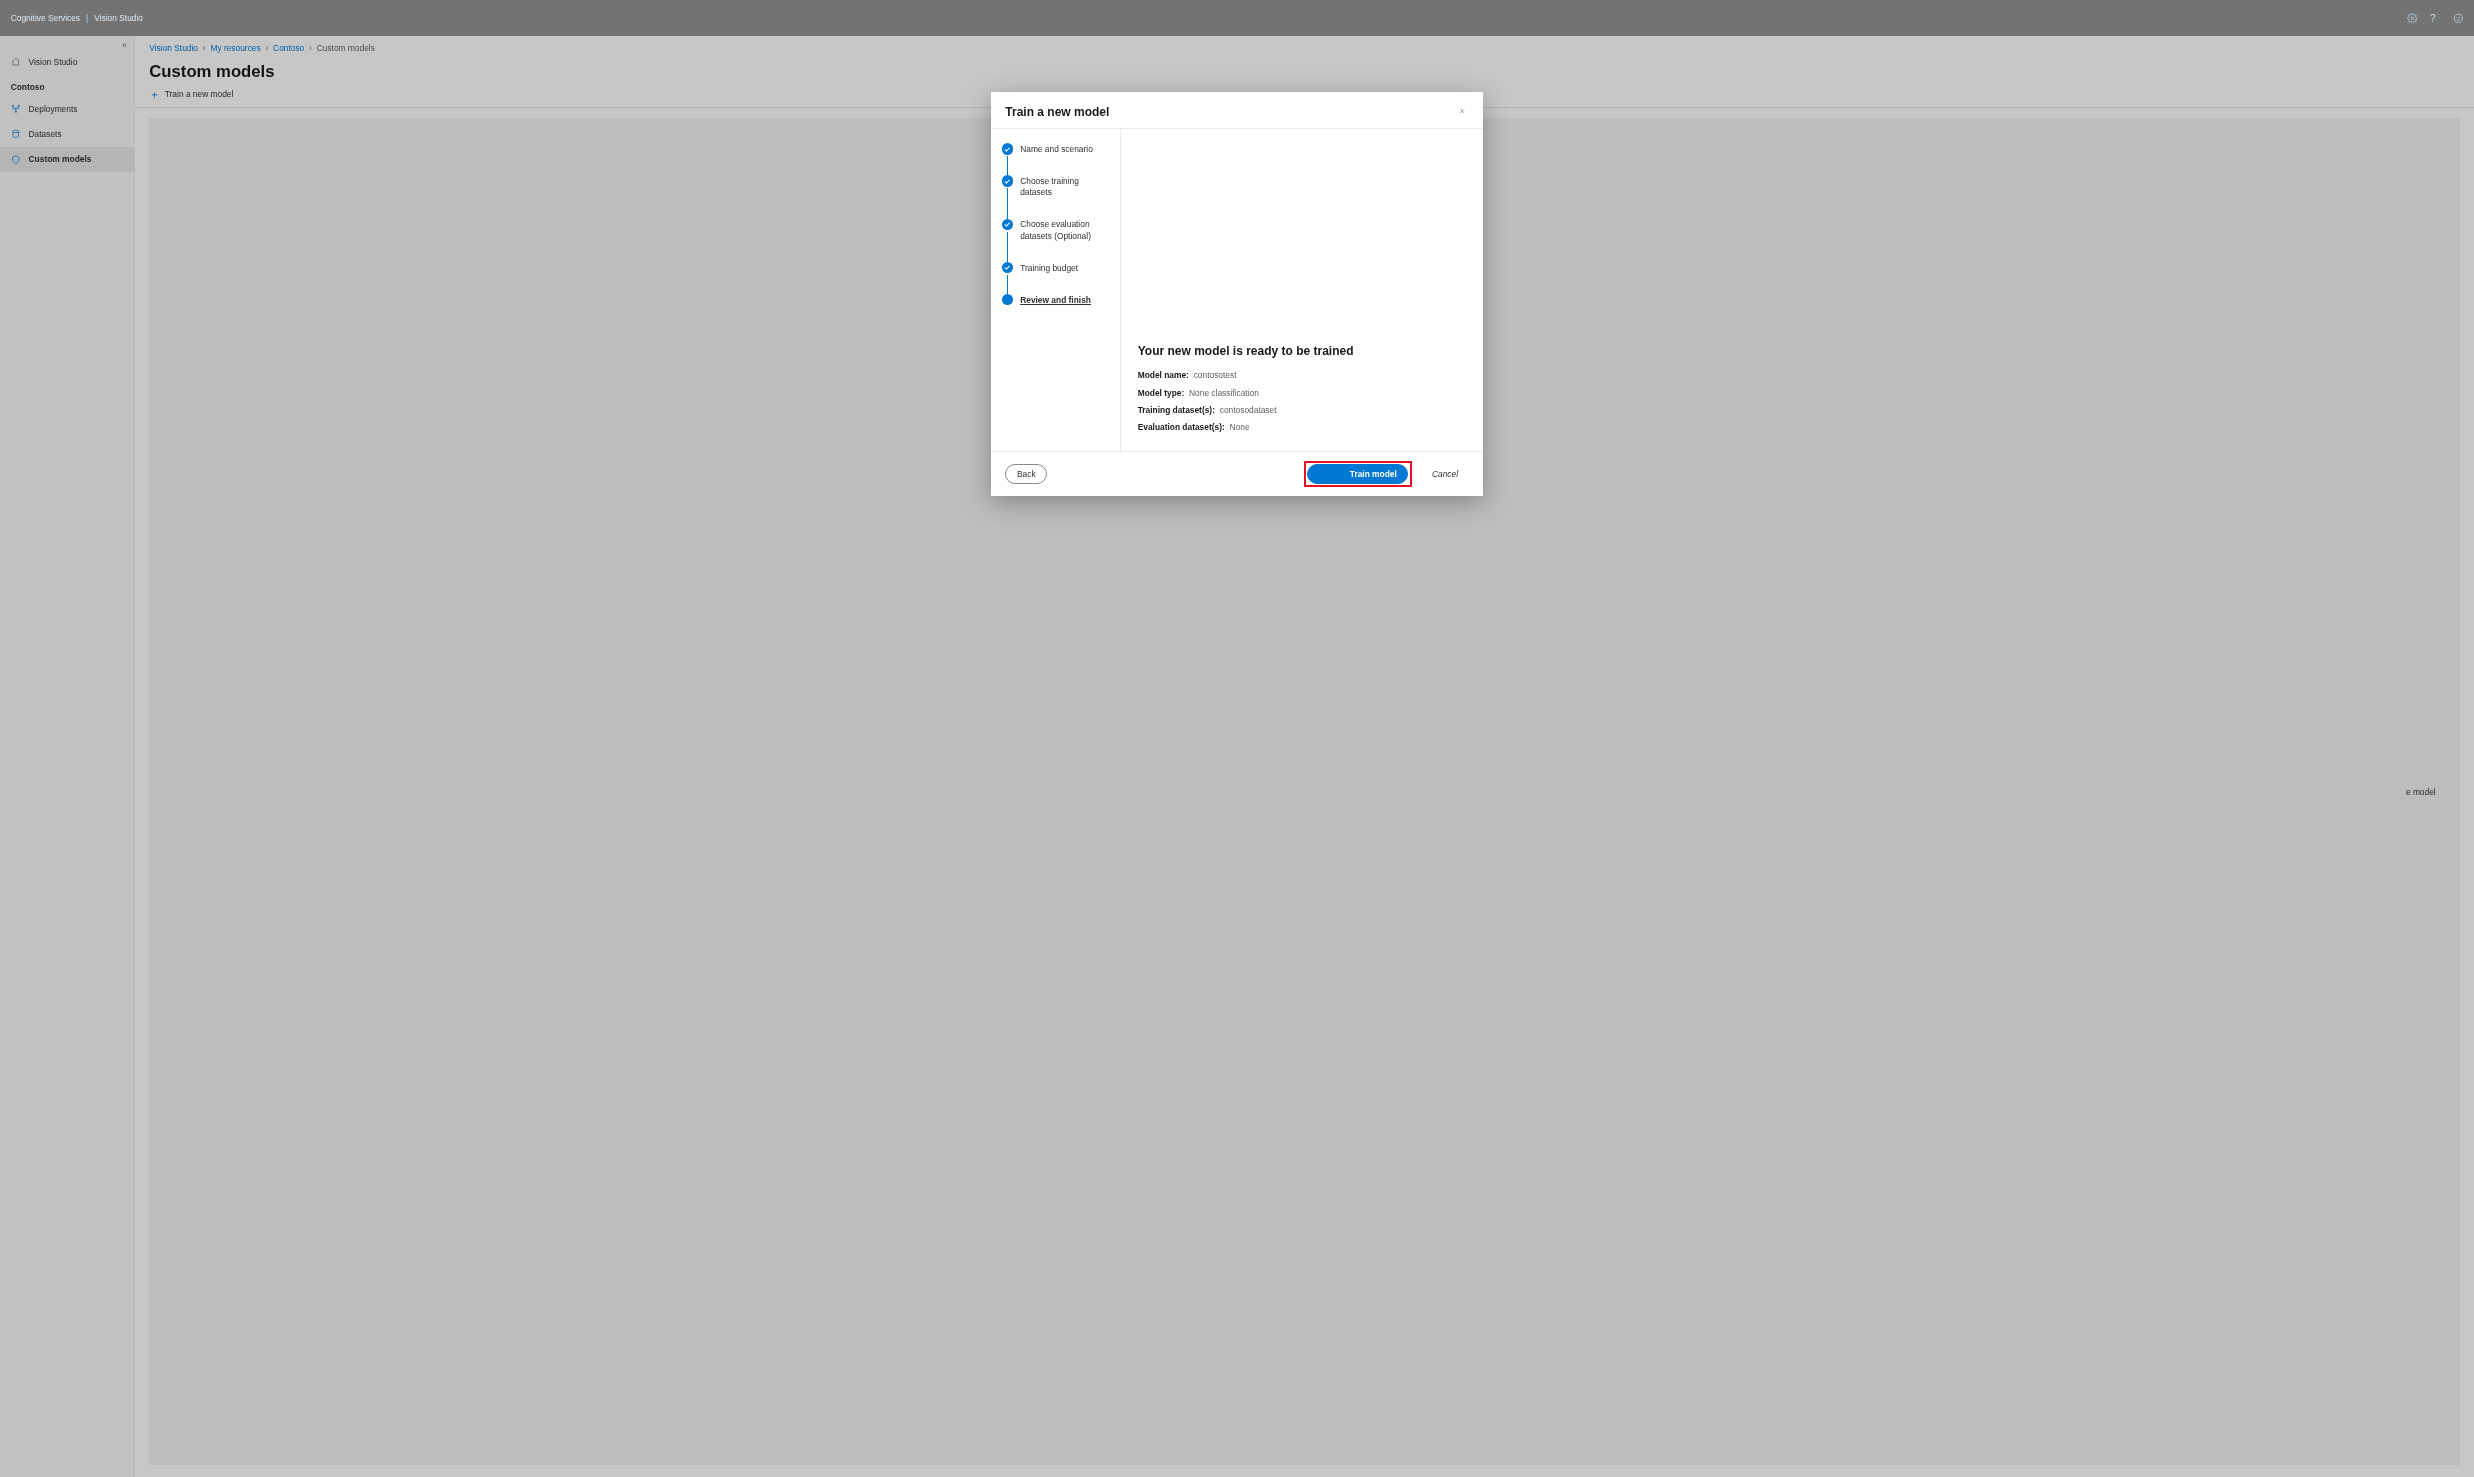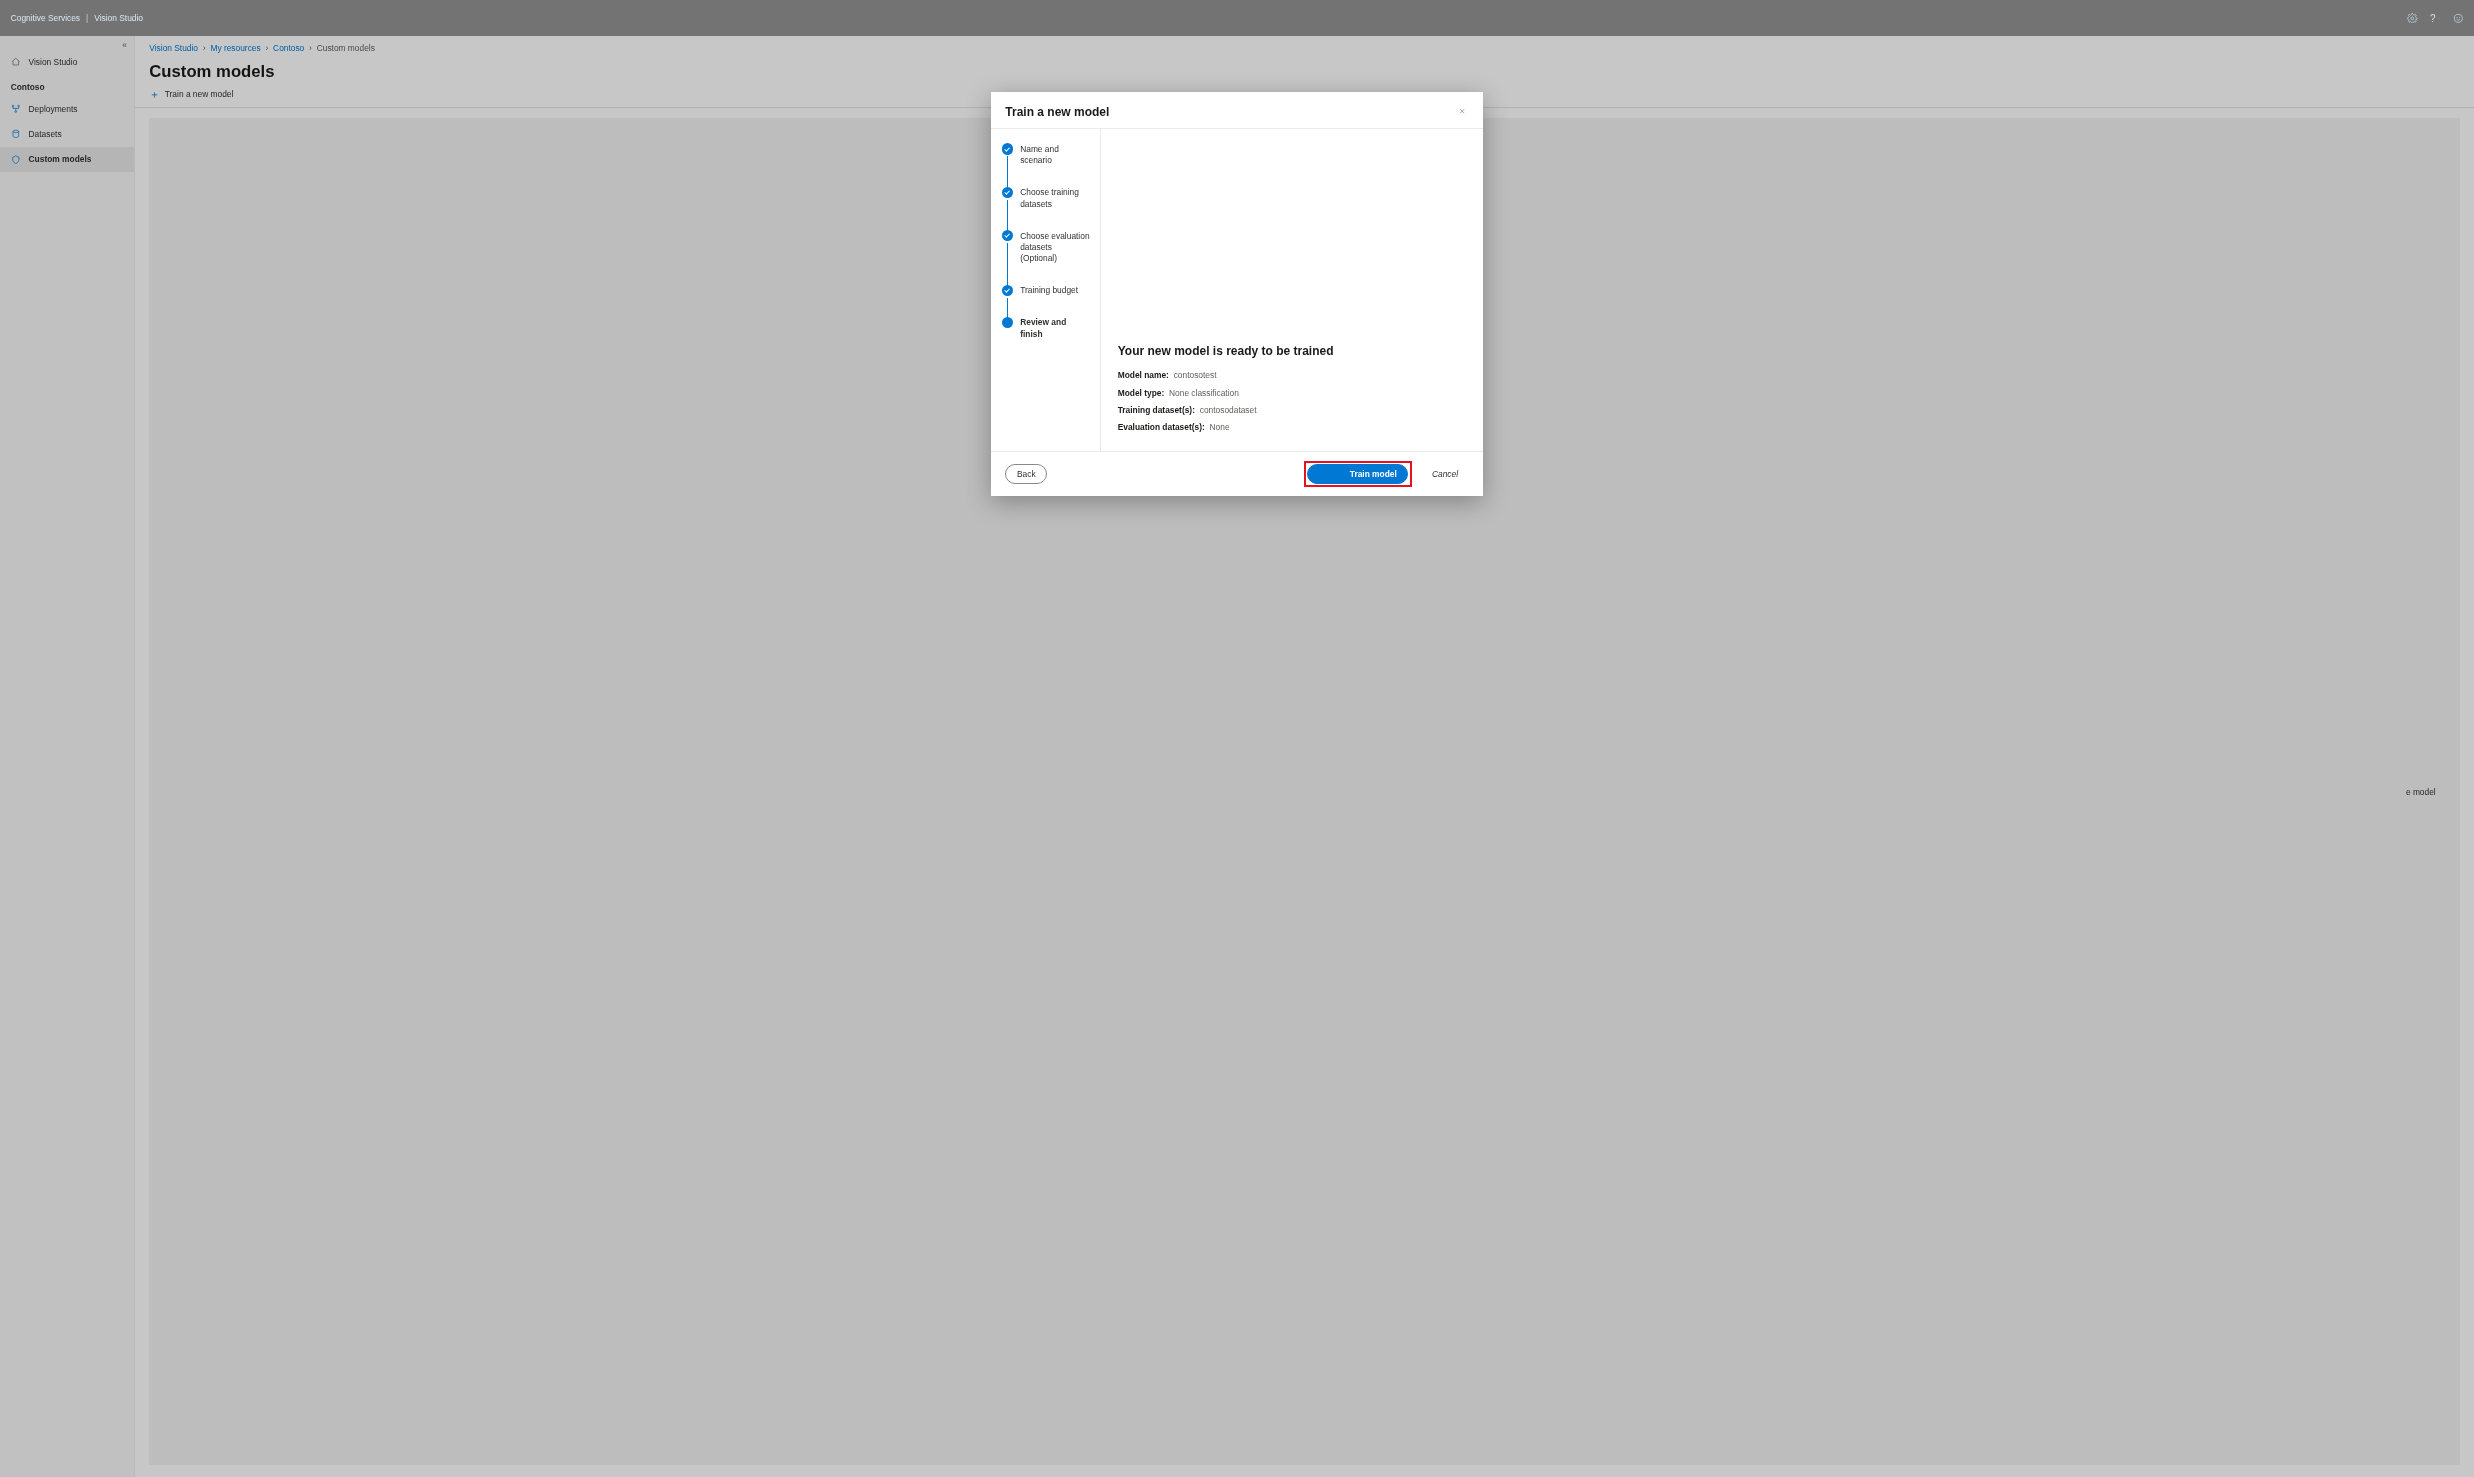--- a/index.html
+++ b/index.html
@@ -112,26 +112,26 @@
     display:flex; align-items:center; justify-content:space-between;
     padding: 12px 14.3px 8.4px 14.3px;
     border-bottom: 0.6px solid #eaeaea;
   }
   .modal-title { font-size: 12px; font-weight:600; color:#1b1a19; }
   .modal-close { cursor:pointer; color:#605e5c; font-size:9.6px; padding:2.4px;}
   .modal-body {
     display:flex; min-height: 322px;
   }
   .modal-steps {
-    width: 110px; border-right:0.6px solid #eaeaea;
+    width: 130px; border-right:0.6px solid #eaeaea;
     padding: 14.3px 9.6px 14.3px 10.7px;
   }
   .step-list { list-style:none; position:relative; }
   .step-item { display:flex; align-items:flex-start; gap:7.2px; position:relative; padding-bottom: 20px;}
-  .step-item:last-child { padding-bottom: 0;}
+  .step-item:last-child { padding-bottom: 0; text-decoration: underline;}
   .step-item .line {
     position:absolute; left:5.4px; top:13px; bottom:-1.2px; width:0.6px; background:#0078d4;
   }
   .step-item:last-child .line { display:none; }
   .step-dot {
     width:11.3px; height:11.3px; border-radius:50%; background:#0078d4; flex-shrink:0;
     display:flex; align-items:center; justify-content:center;
   }
   .step-dot.check::after {
     content:""; width:3.6px; height:1.8px; border-left:1.2px solid #fff; border-bottom:1.2px solid #fff;

